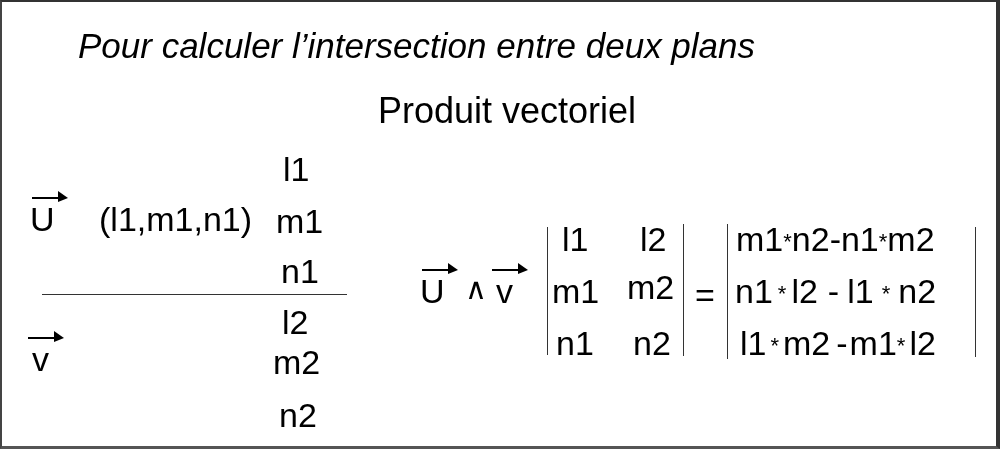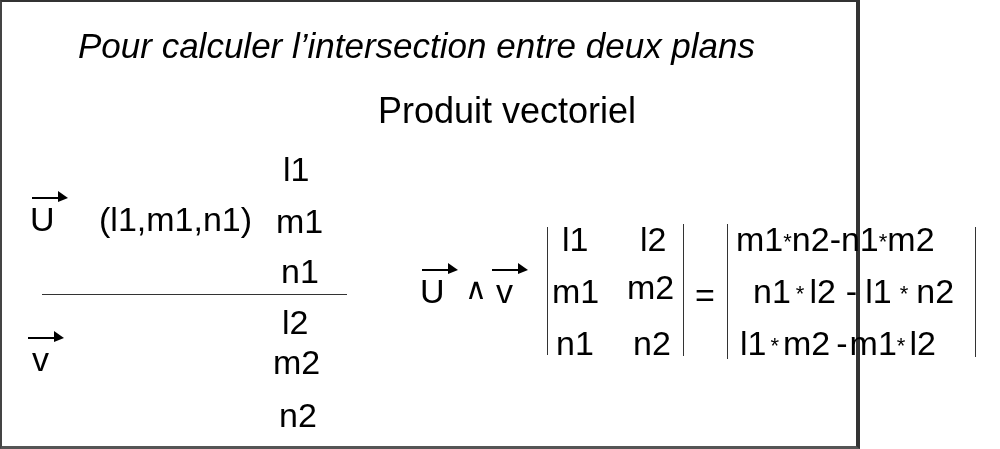--- a/index.html
+++ b/index.html
@@ -1,19 +1,19 @@
 <!DOCTYPE html>
 <html><head>
   <meta charset="utf-8">
   <style>
     html, body { margin: 0; padding: 0; background: #ffffff; }
     body { width: 1000px; height: 449px; overflow: hidden; }
     .slide {
       position: relative;
-      width: 860px; height: 449px;
+      width: 1000px; height: 449px;
       box-sizing: border-box;
       border-top: 2px solid #333;
       border-left: 2px solid #444;
       border-bottom: 3px solid #555;
       border-right: 4px solid #333;
       background: #fff;
       font-family: "Liberation Sans", sans-serif;
       color: #000;
     }
     .t { position: absolute; white-space: nowrap; line-height: 1; }
@@ -91,20 +91,20 @@
   <div class="row green" style="left:631px; top:324px;">n2</div>
 
   <div class="t big" style="left:693px; top:276px;">=</div>
 
   <div class="bar" style="left:725px; top:222px; height:135px;"></div>
   <div class="bar" style="left:973px; top:225px; height:130px;"></div>
 
   <div class="row" style="left:734px; top:220px;">
     <span class="black">m1</span><span class="star black">*</span><span class="green">n2</span><span class="black">-</span><span class="black">n1</span><span class="star black">*</span><span class="green">m2</span>
   </div>
-  <div class="row" style="left:733px; top:272px;margin-left:18px;">
+  <div class="row" style="left:733px; top:272px;">
     <span class="black">n1</span><span class="star black" style="margin:0 5px;">*</span><span class="green">l2</span><span class="black" style="margin:0 8px 0 10px;">-</span><span class="black">l1</span><span class="star black" style="margin:0 8px;">*</span><span class="green">n2</span>
   </div>
   <div class="row" style="left:738px; top:324px;">
     <span class="black">l1</span><span class="star black" style="margin:0 4px;">*</span><span class="green">m2</span><span class="black" style="margin:0 2px 0 6px;">-</span><span class="black">m1</span><span class="star black" style="margin:0 4px 0 0;">*</span><span class="green">l2</span>
   </div>
 
 </div>
 
 </body></html>

